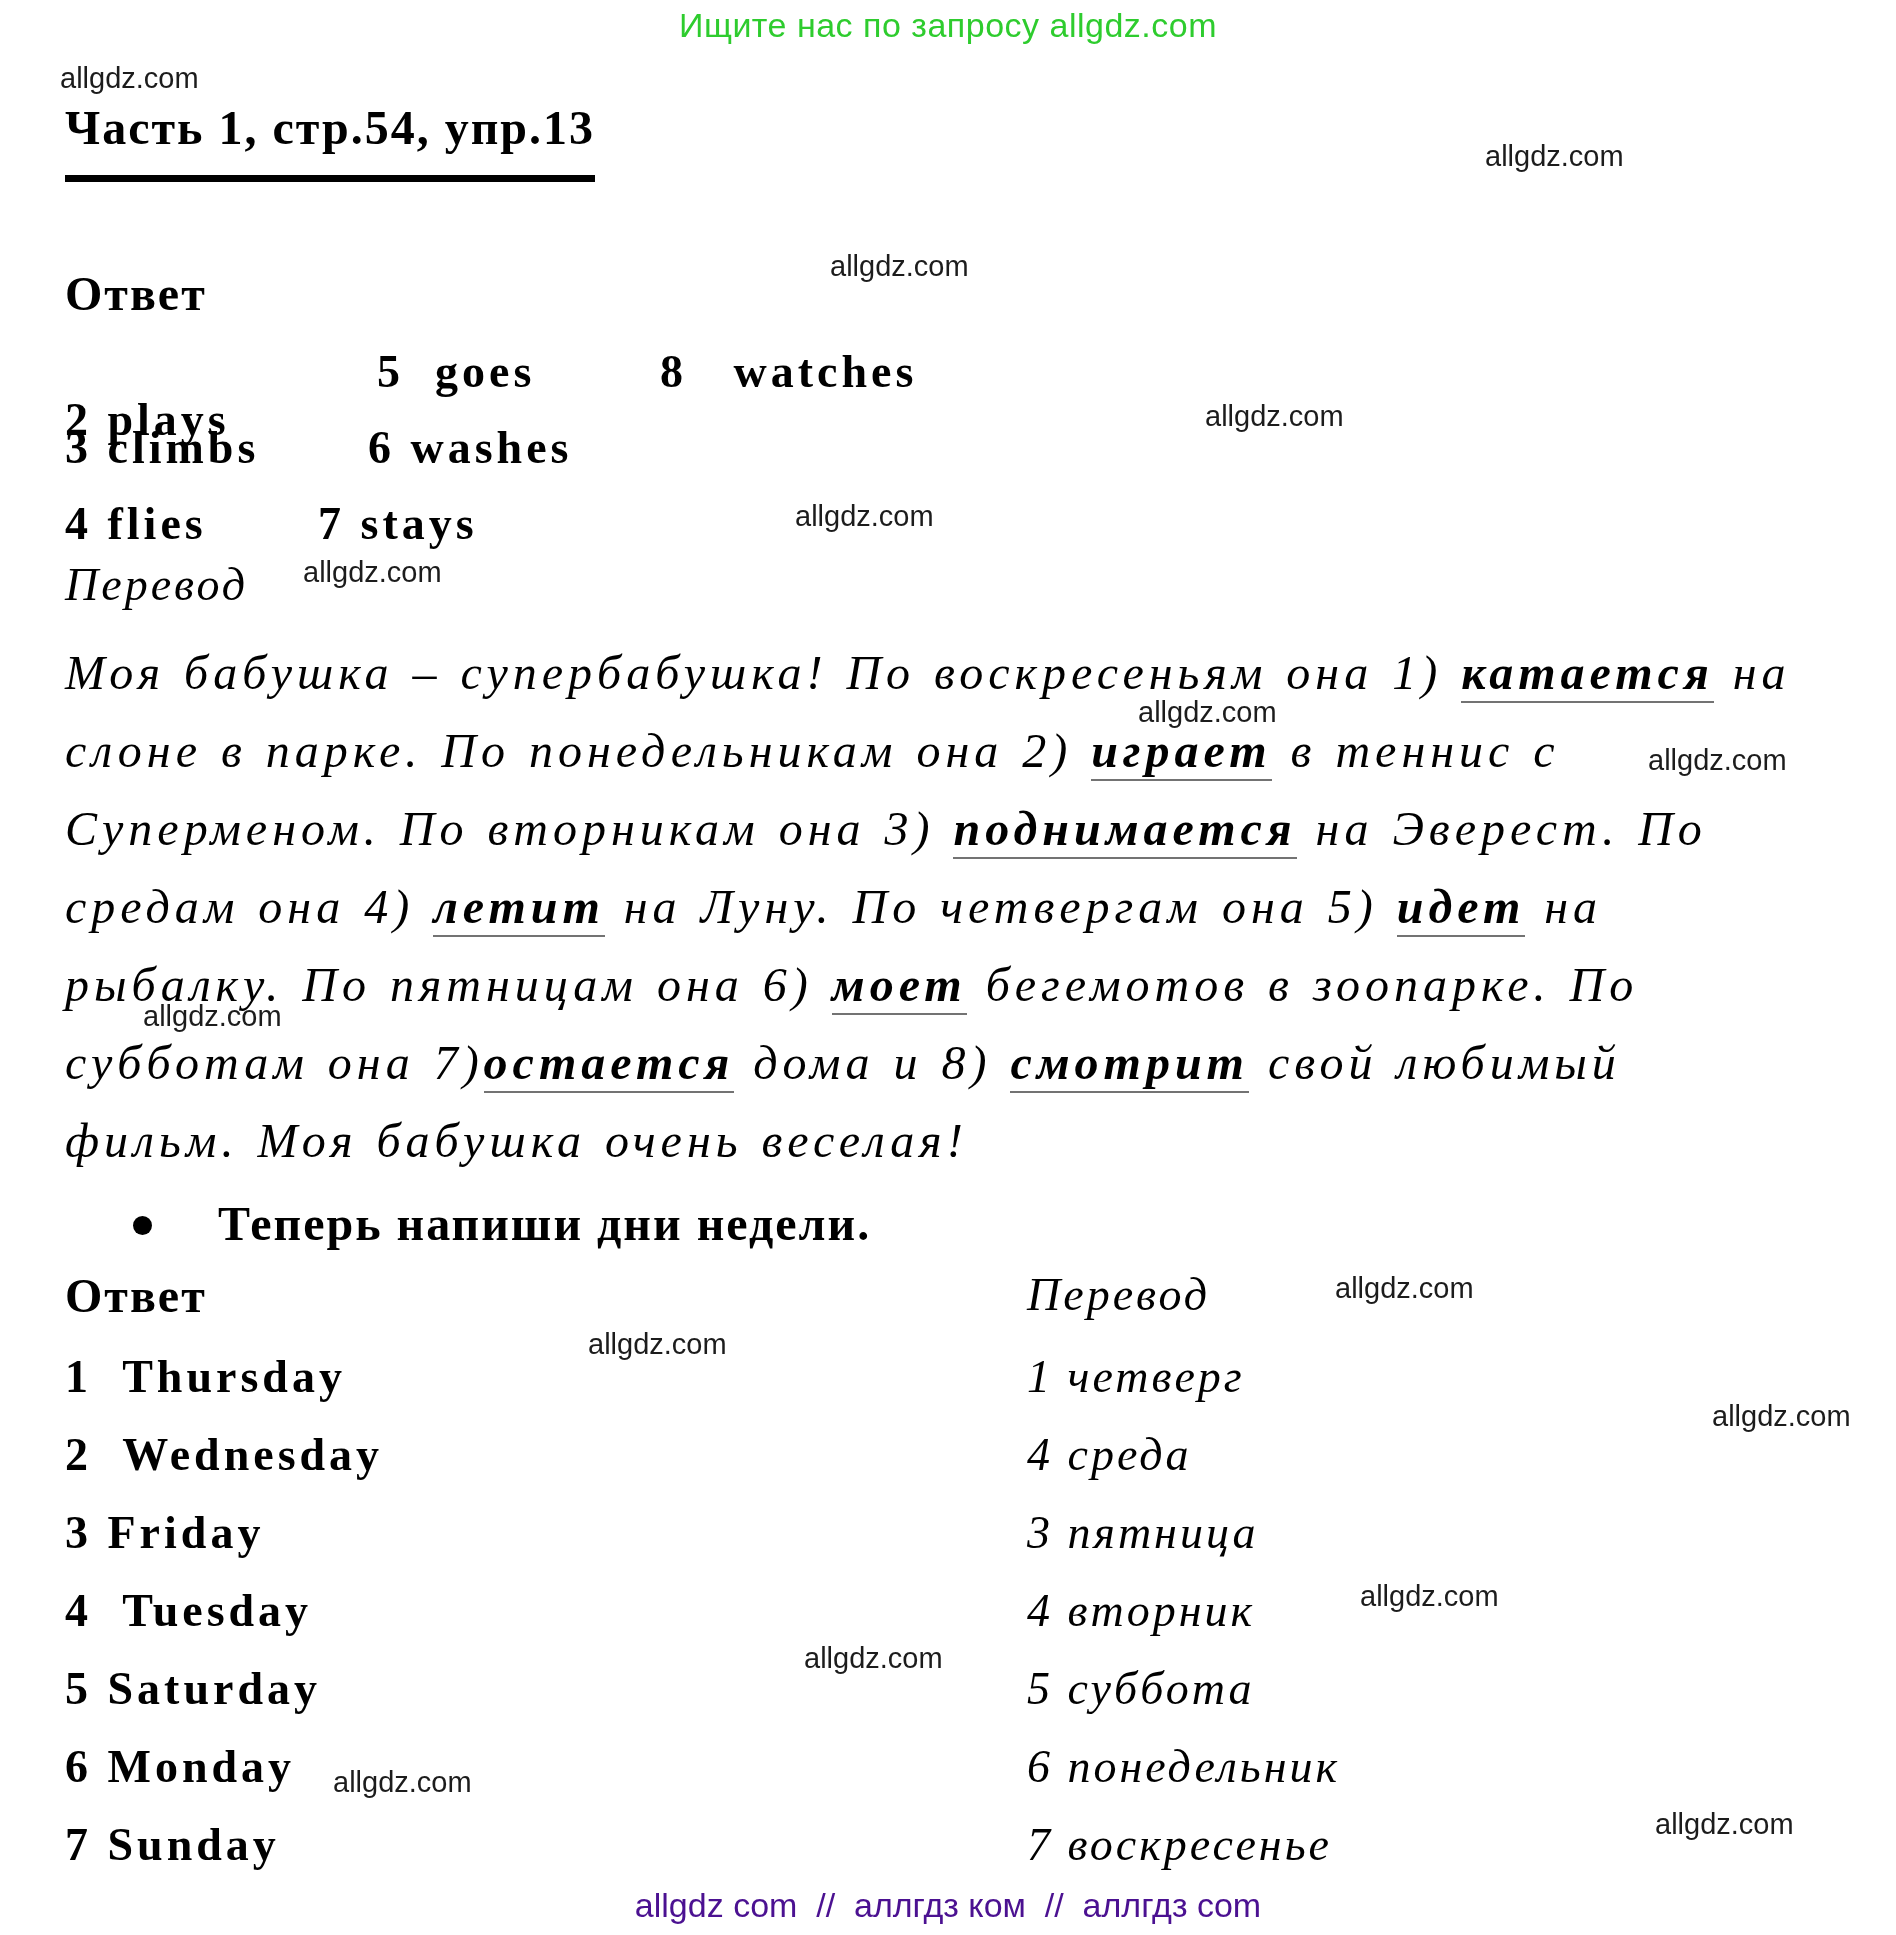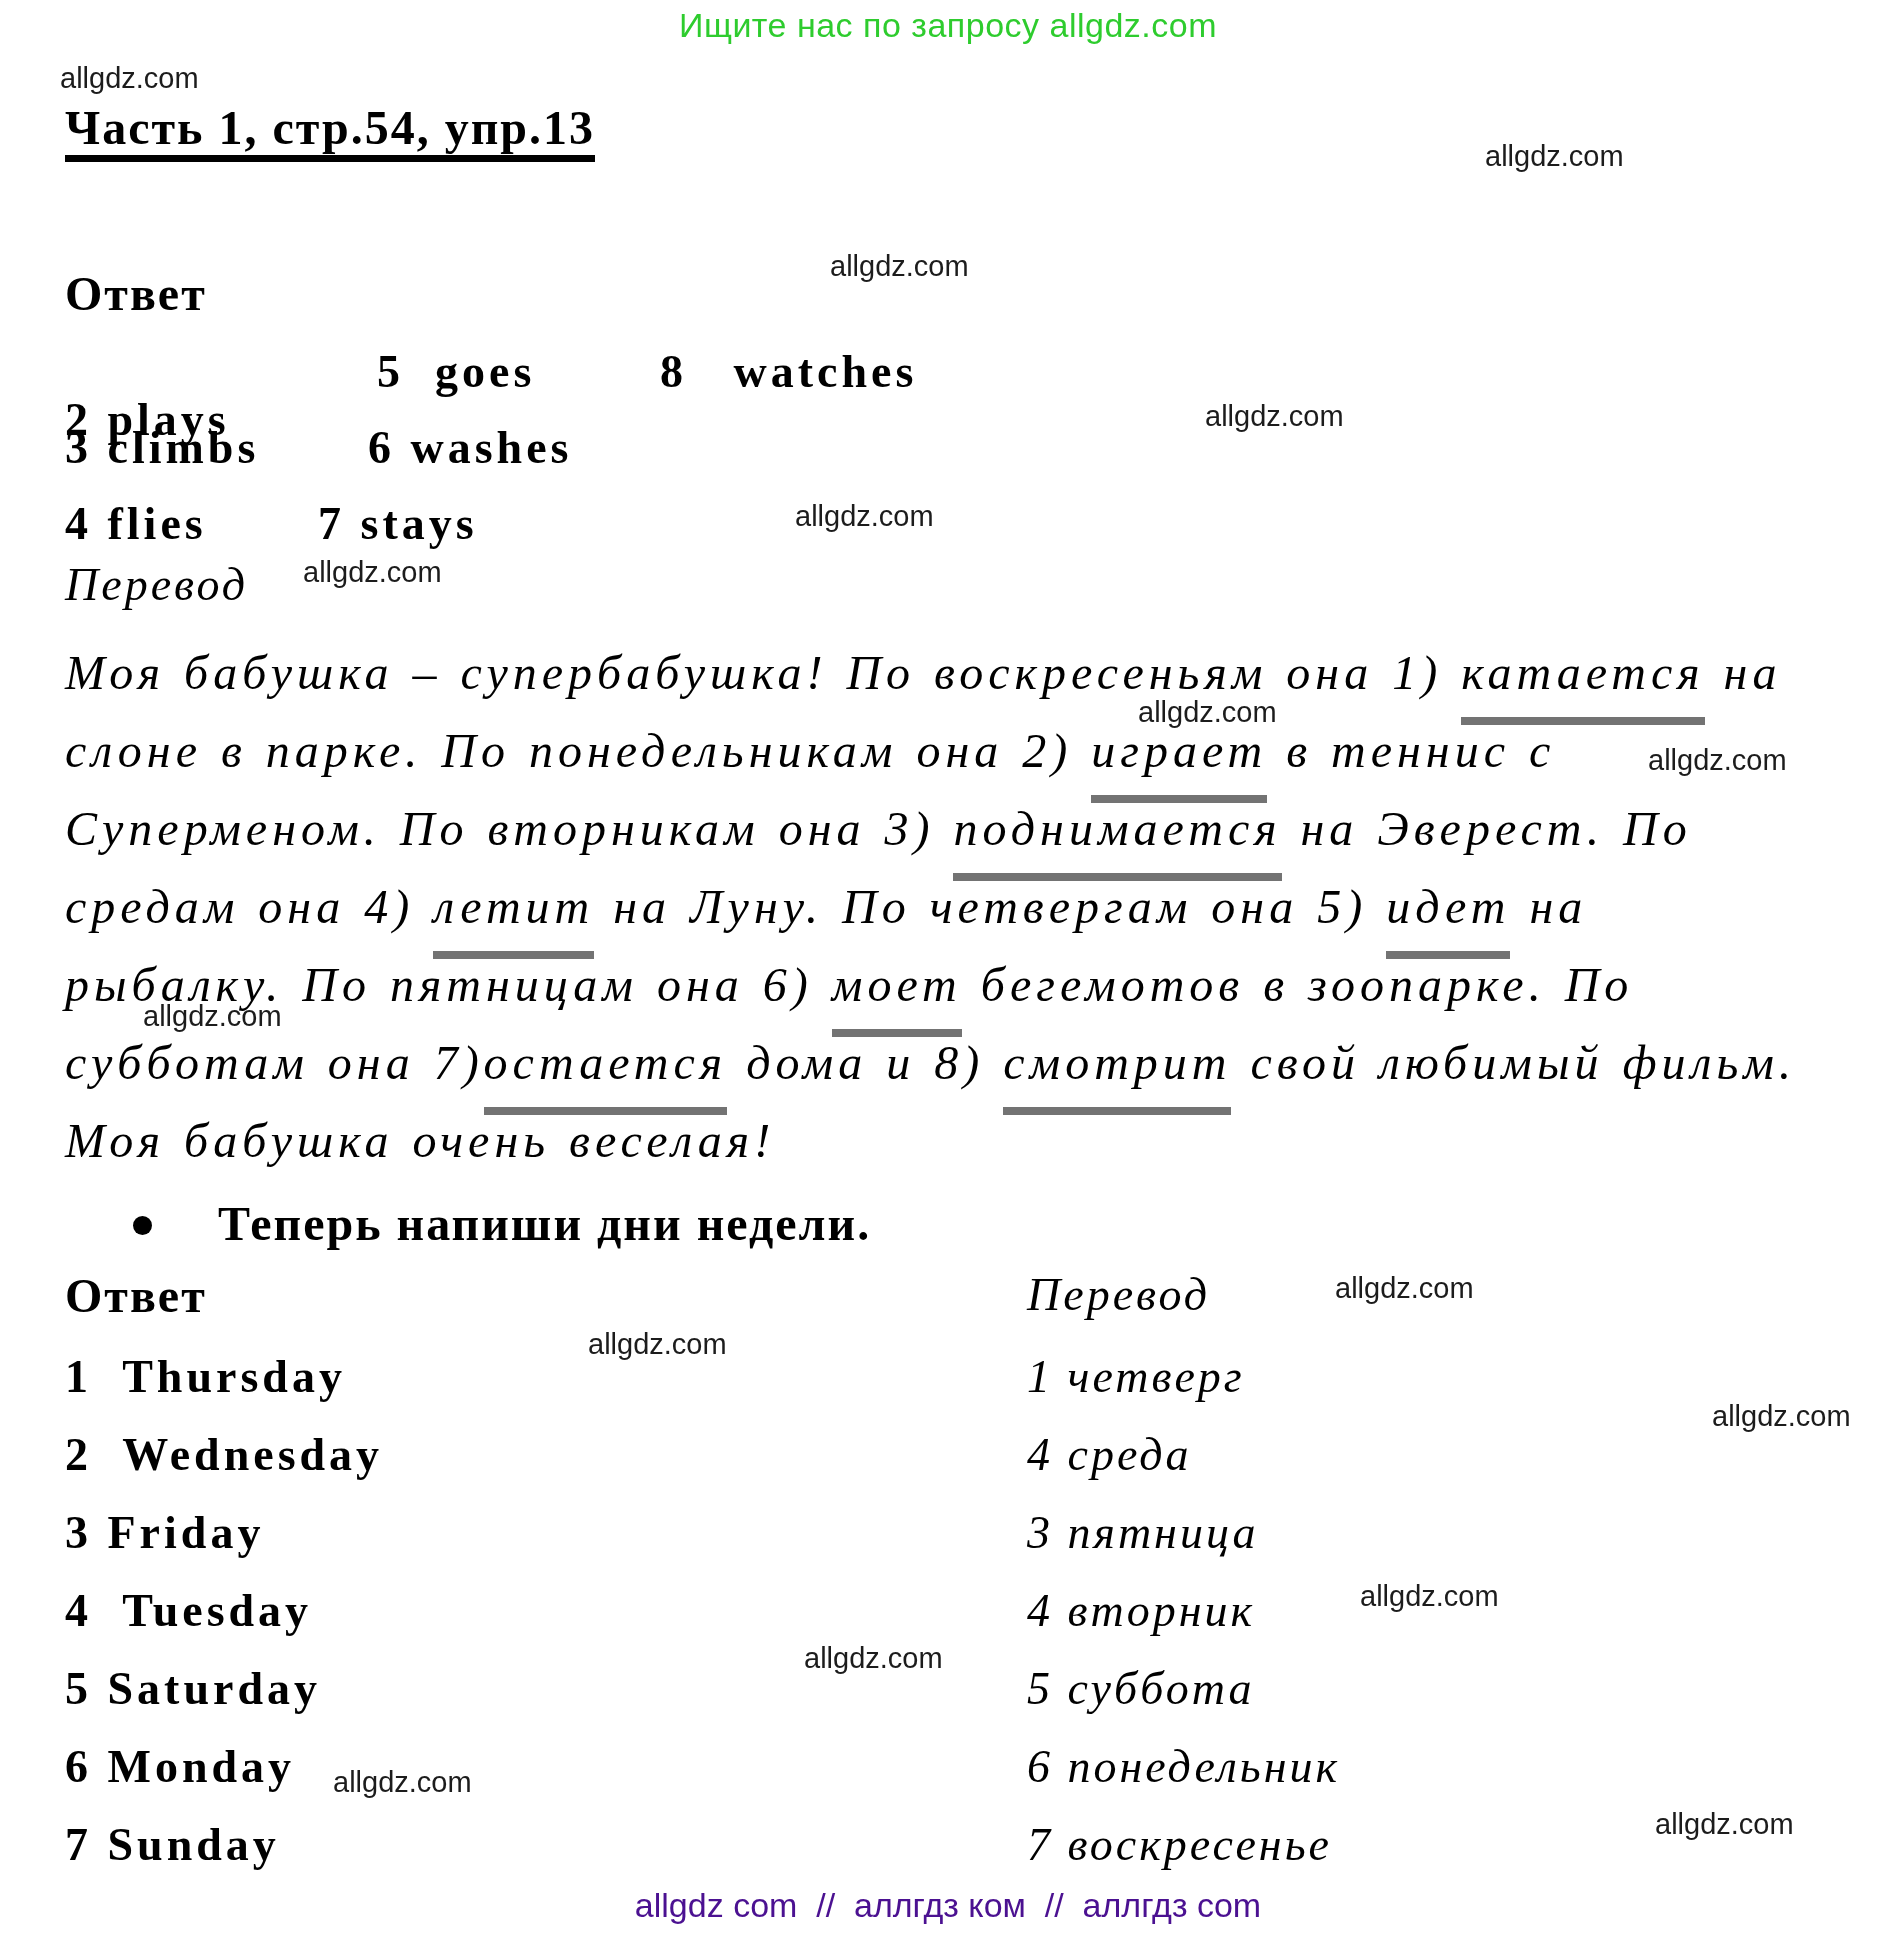--- a/index.html
+++ b/index.html
@@ -55,21 +55,21 @@
     font-family: "Liberation Serif", serif;
     font-weight: bold;
     font-size: 48px;
     line-height: 1.1;
     letter-spacing: 2px;
     white-space: pre;
   }
   .title {
     left: 65px; top: 102px;
     border-bottom: 7px solid #000;
-    padding-bottom: 0;
+    padding-bottom: 20px;
   }
   .task    { left: 65px; top: 186px; }
   .answer1 { left: 65px; top: 268px; }
   .answer2 { left: 65px; top: 1270px; }
   .subtask { left: 218px; top: 1198px; }
   .bullet-dot {
     position: absolute; left: 133px; top: 1216px;
     width: 19px; height: 19px; border-radius: 50%; background: #000;
   }
   .italic-serif {
@@ -105,22 +105,23 @@
     left: 65px; top: 634px; width: 1745px;
     font-family: "Liberation Serif", serif;
     font-style: italic;
     font-size: 48px;
     line-height: 78px;
     letter-spacing: 5px;
     word-spacing: 2px;
     margin: 0;
   }
   .para .u {
-    border-bottom: 8px solid #737373;
-    padding-bottom: 18px;
+    border-bottom: 2px solid #737373;
+    padding-bottom: 2px;
+    font-weight: bold;
   }
 
   .day-en {
     position: absolute; left: 65px;
     font-family: "Liberation Serif", serif;
     font-weight: bold; font-size: 46px;
     letter-spacing: 4px; white-space: pre;
   }
   .day-ru {
     position: absolute; left: 1027px;

